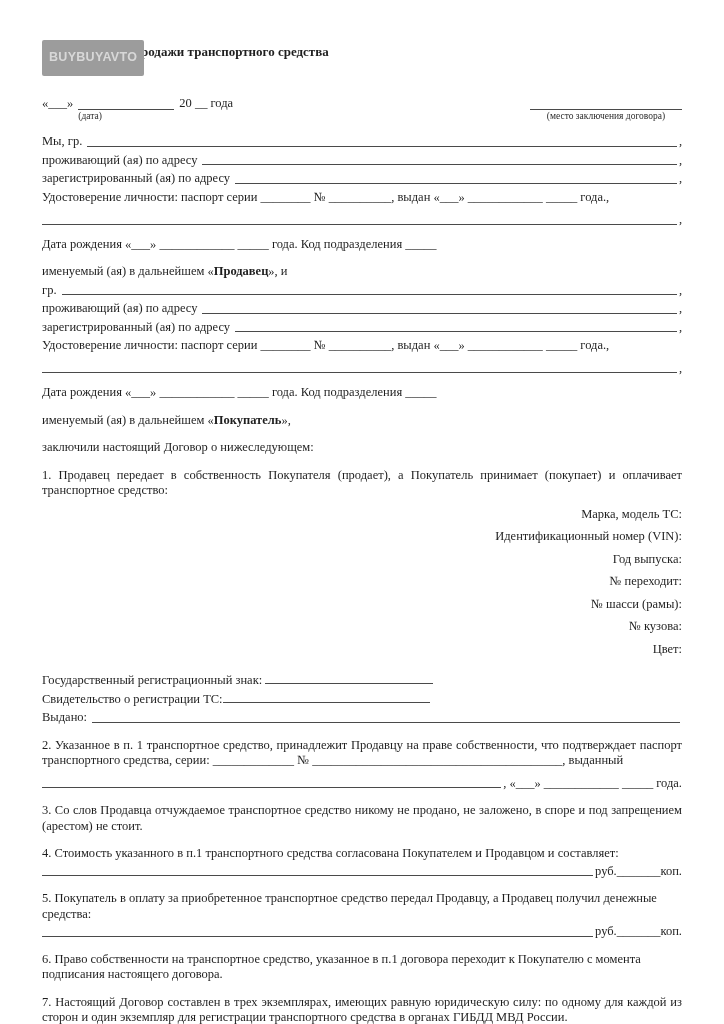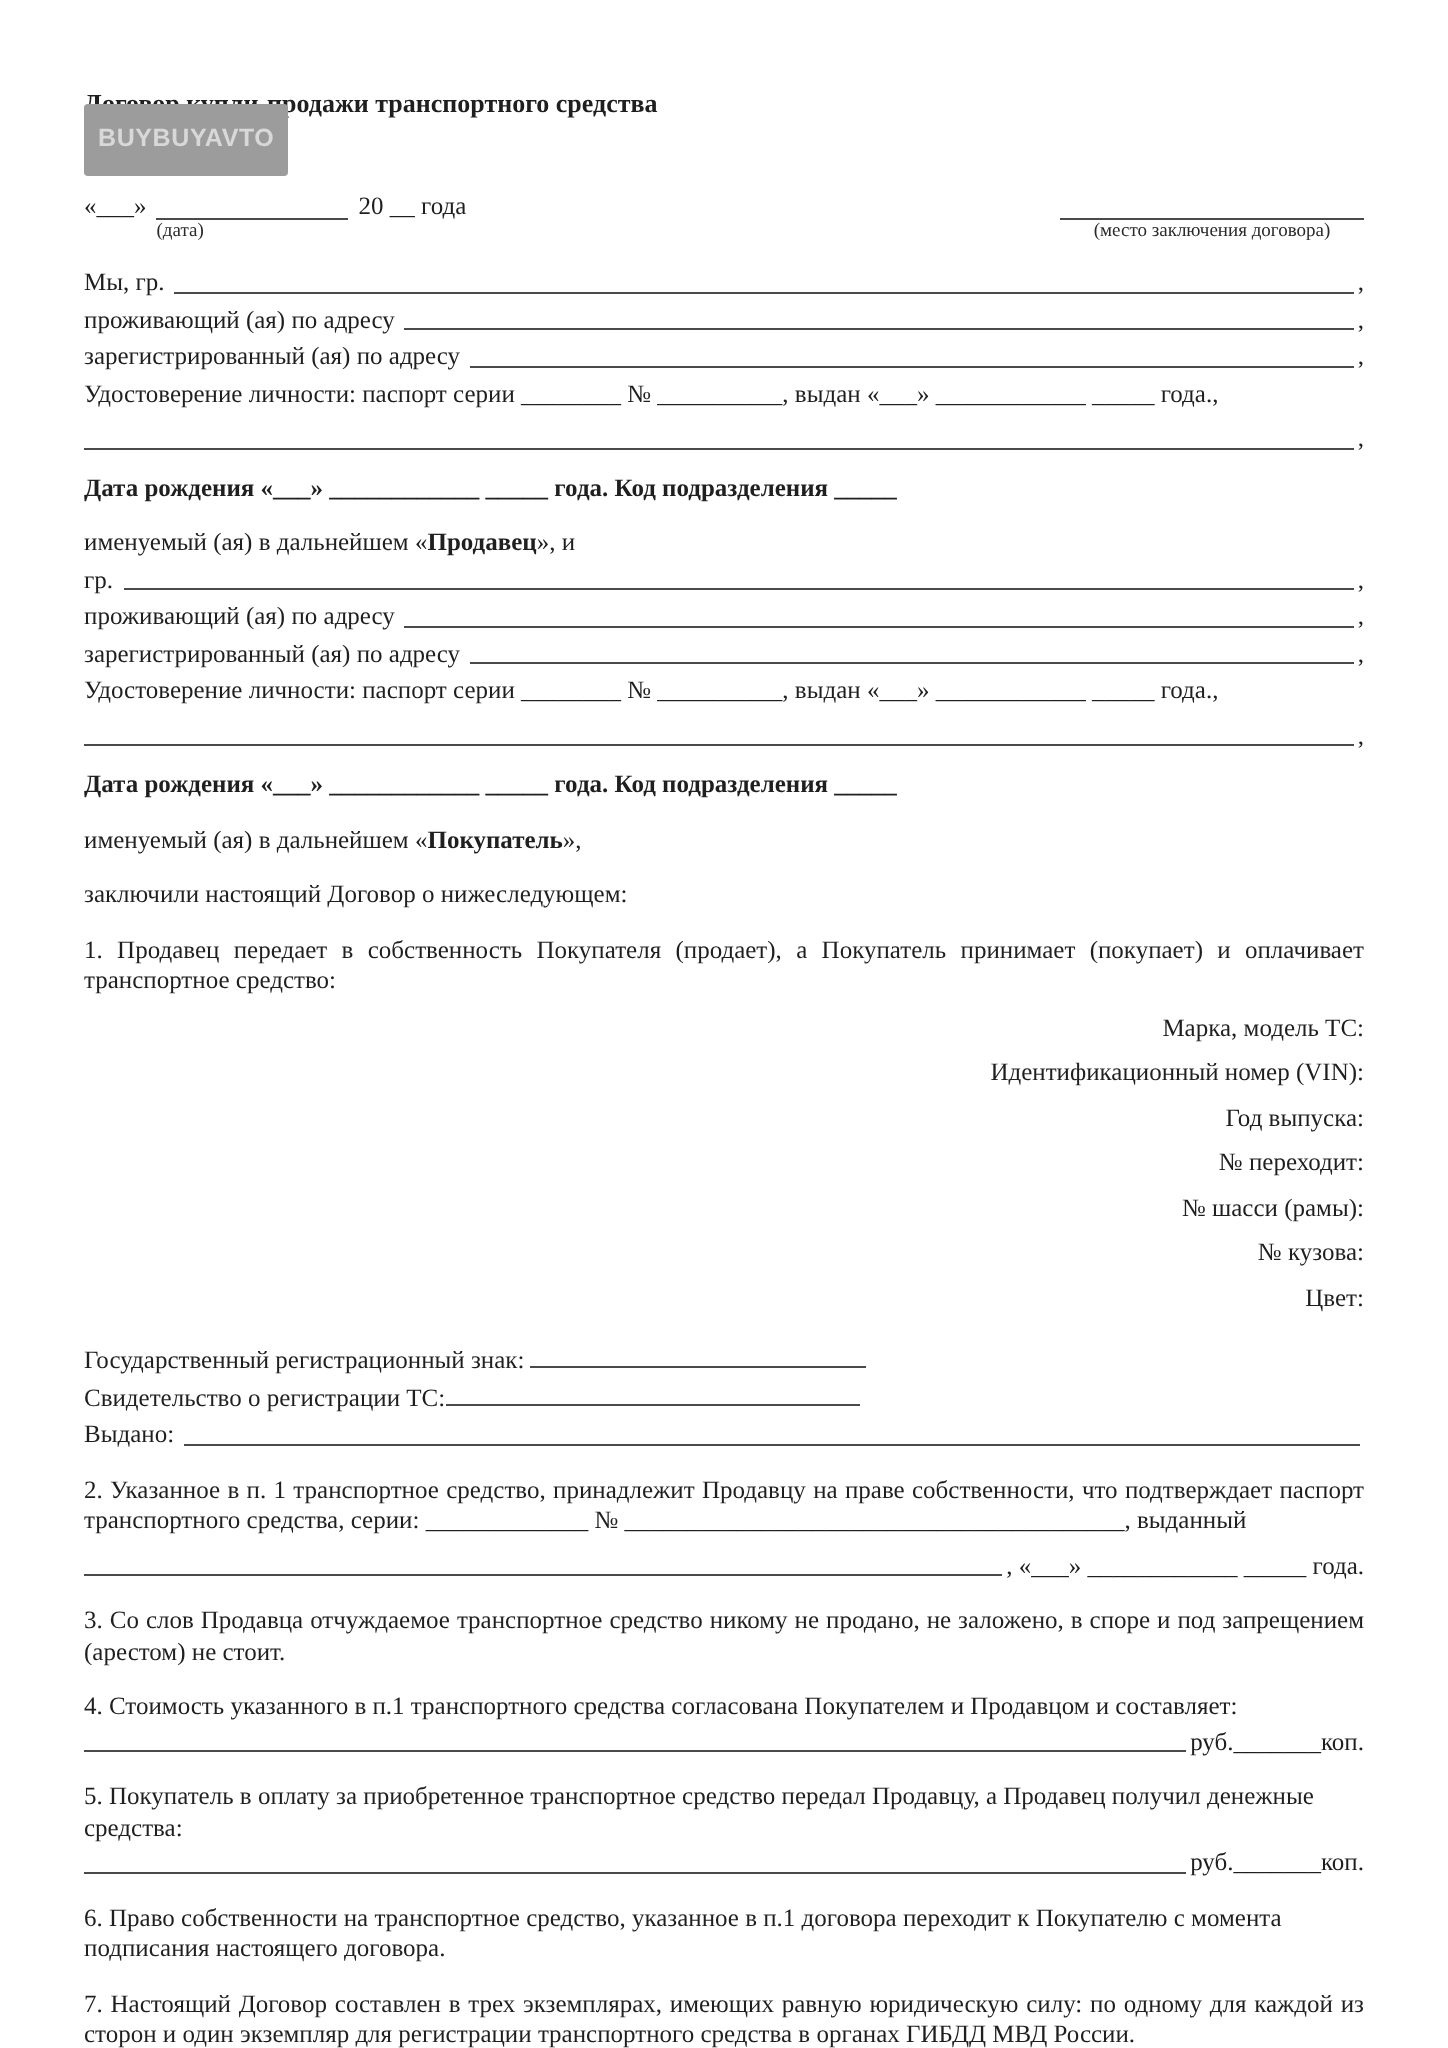--- a/index.html
+++ b/index.html
@@ -9,21 +9,21 @@
     padding:40px 42px 0 42px;
     font-family:"Liberation Serif","DejaVu Serif",serif;
     font-size:12.5px;line-height:1.24;color:#1f1f1f;
     overflow:hidden;background:#ffffff;
   }
   p{margin:0;}
   .b{font-weight:700;}
   
   .header{position:relative;height:42px;}
   .logo{
-    position:absolute;left:0;top:12px;
+    position:absolute;left:0;top:0;
     background:#9c9c9c;color:#d8d8d8;
     font-family:"Liberation Sans","DejaVu Sans",sans-serif;
     font-weight:700;font-size:12.5px;letter-spacing:.3px;
     padding:10px 7px;border-radius:2px;
   }
   .title{text-align:left;font-weight:700;font-size:13px;padding-top:4px;}
   
   .date-row{display:flex;justify-content:space-between;align-items:flex-start;margin-top:14px;}
   .date-left{display:flex;align-items:flex-start;}
   .date-left .t{line-height:14px;white-space:pre;}
@@ -34,21 +34,21 @@
   .cap{font-size:9.5px;color:#2a2a2a;margin-top:1px;line-height:11px;white-space:nowrap;}
   
   .row{display:flex;align-items:flex-end;}
   .t{white-space:pre;}
   .fill{flex:1 1 auto;border-bottom:1px solid #4a4a4a;margin:0 2px 3px 5px;height:0;}
   .fill.nolead{margin-left:0;}
   .block .row{margin-top:3px;}
   .block .row:first-child{margin-top:0;}
   .block p.line{margin-top:3px;}
   .block .cont{margin-top:7px;}
-  .block p.birth{margin-top:9px;font-weight:bold;}
+  .block p.birth{margin-top:9px;}
   .named{margin-top:12px;}
   .block.follows{margin-top:3px;}
   .intro{margin-top:12px;}
   .clause{margin-top:12px;text-align:justify;}
   .clause.nj{text-align:left;}
   .veh{margin-top:8px;}
   .veh .row{margin-top:3px;flex-direction:column;}
   .reg{margin-top:12px;}
   .reg p.line{margin-top:3px;}
   .reg .row{margin-top:3px;}

